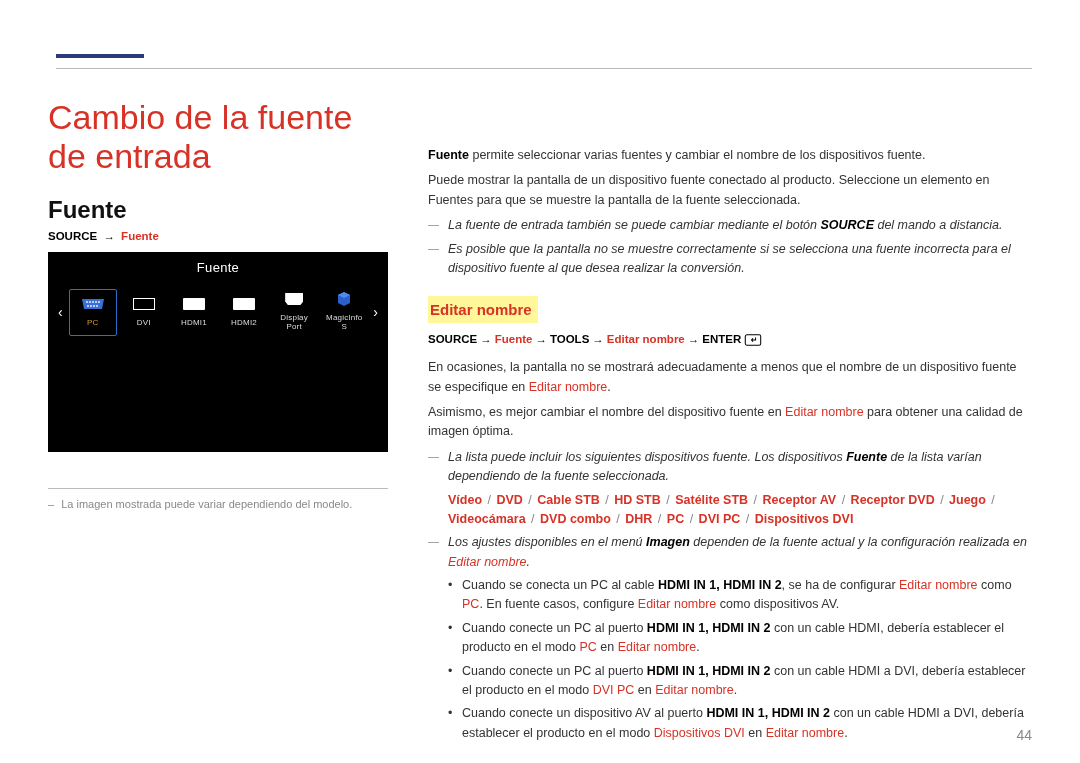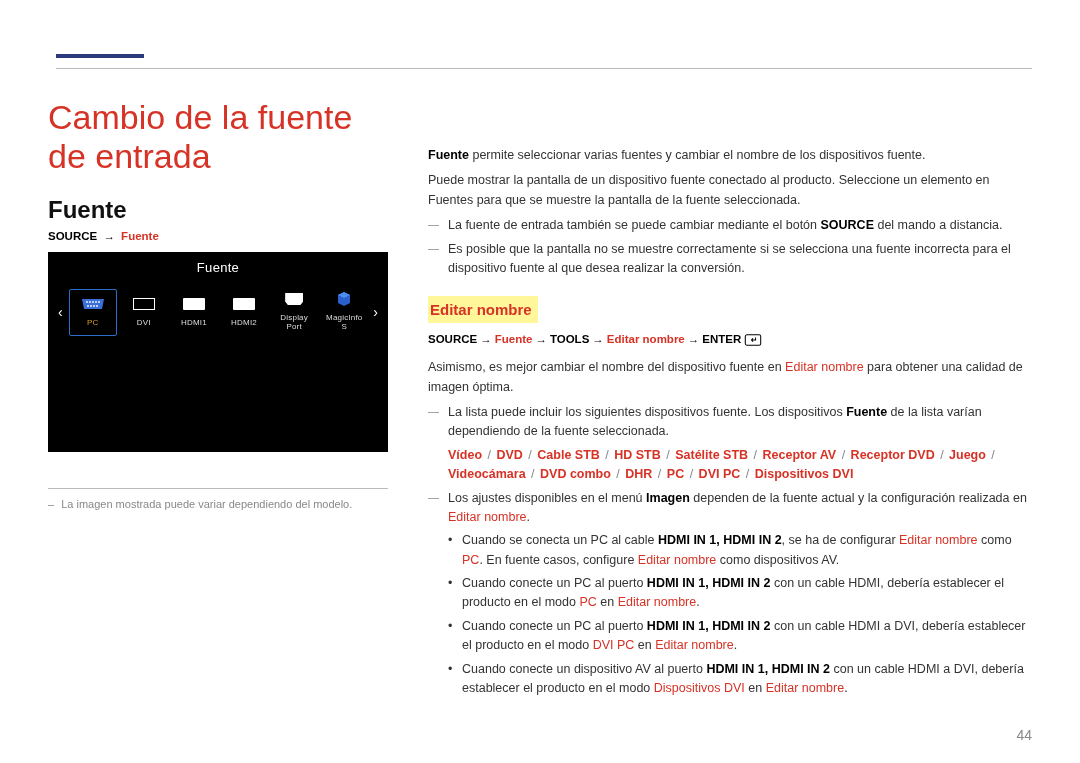--- a/index.html
+++ b/index.html
@@ -36,21 +36,21 @@
 .left-rule { border: 0; border-top: 1px solid #bbb; margin: 36px 0 8px; }
 .left-note { font-size: 11px; color: #888; line-height: 1.4; }
 .left-note .dash { margin-right: 4px; }
 
 .right-col { font-size: 12.5px; line-height: 1.55; color: #333; margin-top: 48px; }
 .right-col .accent { color: #d73226; }
 .right-col .bold { color: #000; font-weight: 700; }
 .right-col p { margin-bottom: 6px; }
 .right-col .dash-list > li { position: relative; list-style: none; padding-left: 20px; margin-bottom: 4px; color: #888; font-size: 12.5px; }
 .right-col .dash-list > li::before { content: "―"; position: absolute; left: 0; top: 0; color: #888; font-size: 11px; }
-.right-col .dash-list > li .body-text { color: #333; }
+.right-col .dash-list > li .body-text { color: #333; font-style: italic; }
 .right-col .dash-list > li .sublist { margin-top: 4px; }
 .right-col .bullet-list > li { position: relative; list-style: none; padding-left: 14px; margin-bottom: 4px; color: #333; }
 .right-col .bullet-list > li::before { content: "•"; position: absolute; left: 0; top: 0; color: #333; }
 h3.yellow-title { display: inline-block; font-size: 15px; font-weight: 600; color: #d73226; background: #fff799; padding: 2px 6px 1px 2px; margin: 14px 0 8px; }
 .enter-icon-svg { display: inline-block; vertical-align: -3px; width: 18px; height: 12px; }
 .page-num { position: absolute; bottom: 20px; right: 48px; font-size: 14px; color: #888; }
 .sep { color: #888; margin: 0 2px; }
 </style>
 </head>
 <body>
@@ -149,20 +149,21 @@
       <h3 class="yellow-title">Editar nombre</h3>
 
       <div class="breadcrumb">
         <span class="step">SOURCE</span><span class="arrow">→</span><span class="accent">Fuente</span><span class="arrow">→</span><span class="step">TOOLS</span><span class="arrow">→</span><span class="accent">Editar nombre</span><span class="arrow">→</span><span class="step">ENTER</span>
         <svg class="enter-icon-svg" viewBox="0 0 20 14">
             <rect x="1" y="1" width="18" height="12" rx="2" fill="none" stroke="#000" stroke-width="1.2"></rect>
             <path d="M13 4 v3 h-5 m0 0 l2 -2 m-2 2 l2 2" fill="none" stroke="#000" stroke-width="1.2"></path>
           </svg>
       </div>
 
+      <p><span>En ocasiones, la pantalla no se mostrará adecuadamente a menos que el nombre de un dispositivo fuente se especifique en </span><span class="accent">Editar nombre</span><span>.</span></p>
       <p><span>Asimismo, es mejor cambiar el nombre del dispositivo fuente en </span><span class="accent">Editar nombre</span><span> para obtener una calidad de imagen óptima.</span></p>
 
       <ul class="dash-list">
         <li>
           <span class="body-text"><span>La lista puede incluir los siguientes dispositivos fuente. Los dispositivos </span><span class="accent bold">Fuente</span><span> de la lista varían dependiendo de la fuente seleccionada.</span></span>
           <div class="sublist" id="device-list"><span class="accent" style="font-weight: 700;">Vídeo</span><span class="sep"> / </span><span class="accent" style="font-weight: 700;">DVD</span><span class="sep"> / </span><span class="accent" style="font-weight: 700;">Cable STB</span><span class="sep"> / </span><span class="accent" style="font-weight: 700;">HD STB</span><span class="sep"> / </span><span class="accent" style="font-weight: 700;">Satélite STB</span><span class="sep"> / </span><span class="accent" style="font-weight: 700;">Receptor AV</span><span class="sep"> / </span><span class="accent" style="font-weight: 700;">Receptor DVD</span><span class="sep"> / </span><span class="accent" style="font-weight: 700;">Juego</span><span class="sep"> / </span><span class="accent" style="font-weight: 700;">Videocámara</span><span class="sep"> / </span><span class="accent" style="font-weight: 700;">DVD combo</span><span class="sep"> / </span><span class="accent" style="font-weight: 700;">DHR</span><span class="sep"> / </span><span class="accent" style="font-weight: 700;">PC</span><span class="sep"> / </span><span class="accent" style="font-weight: 700;">DVI PC</span><span class="sep"> / </span><span class="accent" style="font-weight: 700;">Dispositivos DVI</span></div>
         </li>
         <li>
           <span class="body-text"><span>Los ajustes disponibles en el menú </span><span class="bold">Imagen</span><span> dependen de la fuente actual y la configuración realizada en </span><span class="accent">Editar nombre</span><span>.</span></span>
           <ul class="bullet-list" style="margin-top:4px;">

